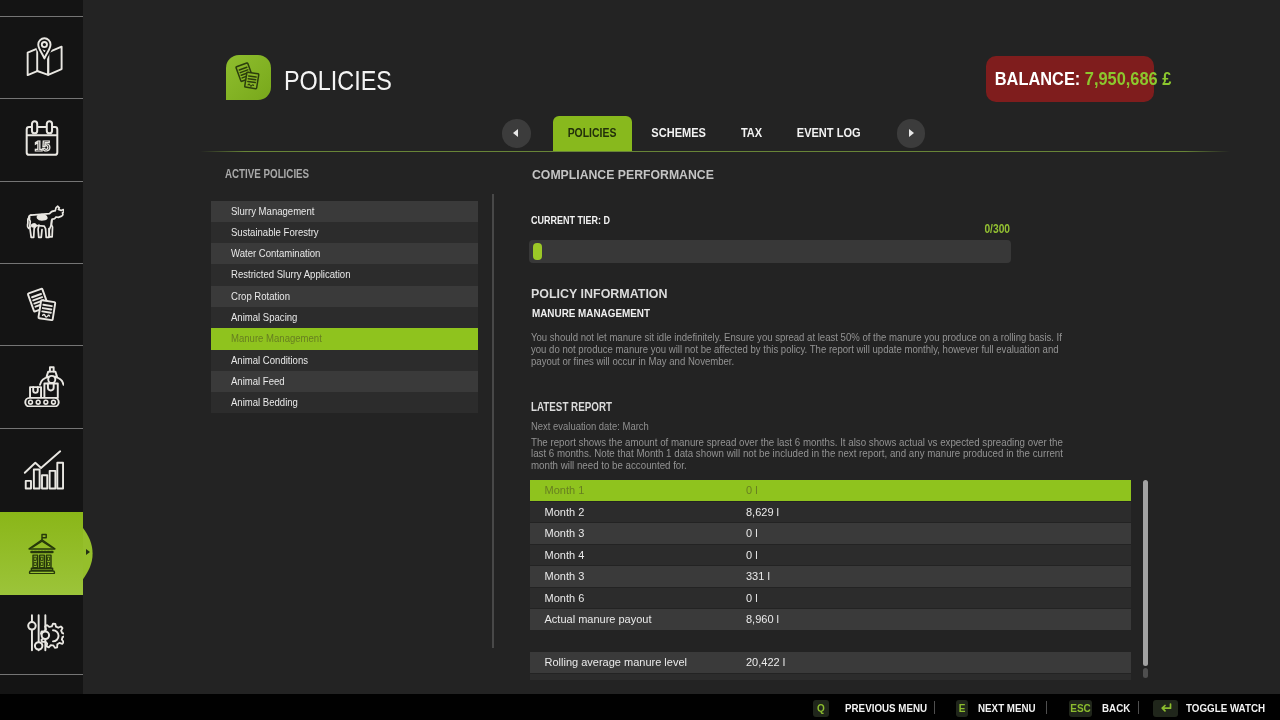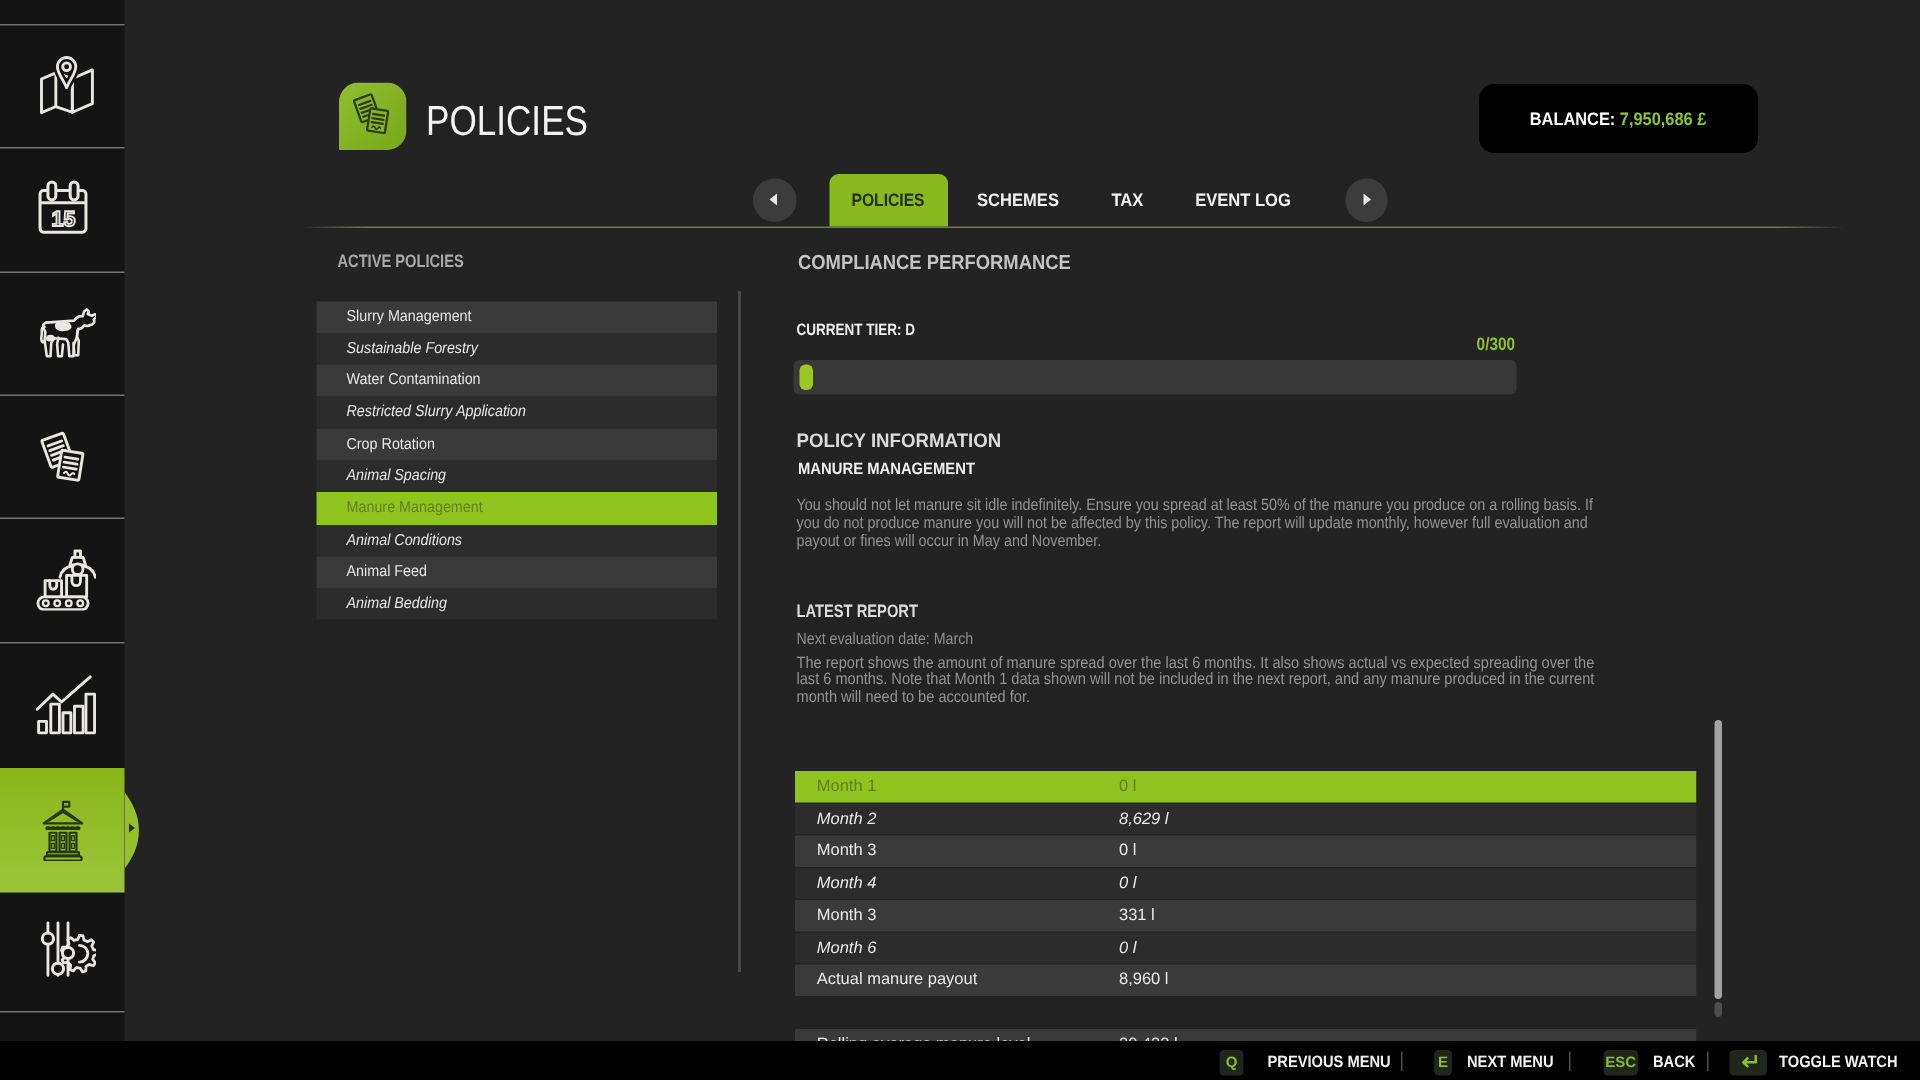--- a/index.html
+++ b/index.html
@@ -16,22 +16,22 @@
 border-left:4.5px solid #243015;border-top:3.5px solid transparent;border-bottom:3.5px solid transparent;}
 #bottombar{position:absolute;left:0;top:694px;width:1280px;height:26px;background:#010101;}
 .key{position:absolute;top:700px;height:17px;background:#20261b;border-radius:3px;
 color:#8bbc2e;font-size:10px;font-weight:700;text-align:center;line-height:17px;}
 .blabel{position:absolute;top:700px;height:17px;line-height:17px;color:#f2f2f2;
 font-size:11px;font-weight:700;white-space:nowrap;transform:scaleX(.89);transform-origin:0 50%;}
 .bsep{position:absolute;top:701px;width:1px;height:13px;background:#4f4f4f;}
 
 #titletext{position:absolute;left:284px;top:57.6px;height:45px;line-height:45px;
 font-size:28px;color:#f4f4f4;white-space:nowrap;transform:scaleX(.836);transform-origin:0 50%;}
-#balance{position:absolute;left:986px;top:56px;width:186px;height:46px;background:#000000;
-border-radius:10px;text-align:center;line-height:46px;font-size:12px;font-weight:700;color:#fff;white-space:nowrap;}
+#balance{position:absolute;left:986px;top:56px;width:168px;height:46px;background:#7f1d1d;
+border-radius:10px;text-align:center;line-height:46px;font-size:18px;font-weight:700;color:#fff;white-space:nowrap;}
 #balance .in{display:inline-block;transform:scaleX(.91);transform-origin:50% 50%;}
 #balance .grn{color:#8cc72e;}
 
 .circbtn{position:absolute;top:119.2px;width:28.6px;height:28.6px;border-radius:50%;background:#3c3c3c;}
 .tri-l{position:absolute;left:11px;top:10.2px;width:0;height:0;border-right:5.5px solid #e8e8e8;
 border-top:4.2px solid transparent;border-bottom:4.2px solid transparent;}
 .tri-r{position:absolute;left:12px;top:10.2px;width:0;height:0;border-left:5.5px solid #e8e8e8;
 border-top:4.2px solid transparent;border-bottom:4.2px solid transparent;}
 #tabactive{position:absolute;left:553px;top:116px;width:79px;height:35px;background:#88b91d;
 border-radius:6px 6px 0 0;text-align:center;line-height:35px;font-size:12px;font-weight:700;color:#22300a;}
@@ -41,21 +41,21 @@
 .tab .in{display:inline-block;transform:scaleX(.92);transform-origin:50% 50%;white-space:nowrap;}
 #greenline{position:absolute;left:200px;top:150.8px;width:1030px;height:1.4px;
 background:linear-gradient(90deg,rgba(104,133,55,0),#688537 45px,#688537 985px,rgba(104,133,55,0));}
 
 #appol{position:absolute;left:224.6px;top:167px;height:14px;line-height:14px;font-size:12px;
 font-weight:700;color:#a9a9a9;white-space:nowrap;transform:scaleX(.814);transform-origin:0 50%;}
 .lrow{position:absolute;left:211px;width:266.5px;height:21.3px;line-height:21.3px;
 padding-left:20px;font-size:10.5px;color:#e8e8e8;white-space:nowrap;}
 .lrow .in{display:inline-block;transform:scaleX(.91);transform-origin:0 50%;}
 .rl{background:#3a3a3a;}
-.rd{background:#2c2c2c;font-style:italic;}
+.rd{background:#2c2c2c;}
 .rg{background:#8fc31e;color:#677f21;}
 #lscroll{position:absolute;left:492.3px;top:194px;width:2px;height:454px;background:#484848;}
 
 #comph{position:absolute;left:531.5px;top:167.9px;height:14px;line-height:14px;font-size:13.5px;
 font-weight:700;color:#c4c4c4;white-space:nowrap;transform:scaleX(.908);transform-origin:0 50%;}
 #curtier{position:absolute;left:531px;top:214px;height:12px;line-height:12px;font-size:11px;
 font-weight:700;color:#f2f2f2;white-space:nowrap;transform:scaleX(.818);transform-origin:0 50%;}
 #score{position:absolute;left:910px;top:223px;width:100px;height:12px;line-height:12px;font-size:12px;
 font-weight:700;color:#93c032;text-align:right;white-space:nowrap;}
 #score .in{display:inline-block;transform:scaleX(.853);transform-origin:100% 50%;}
@@ -66,21 +66,21 @@
 #manman{position:absolute;left:531.5px;top:307px;height:12px;line-height:12px;font-size:11px;
 font-weight:700;color:#f0f0f0;white-space:nowrap;transform:scaleX(.898);transform-origin:0 50%;}
 .para{position:absolute;left:531px;width:660px;font-size:11px;color:#939393;
 transform:scaleX(.87);transform-origin:0 0;white-space:nowrap;}
 #para1{top:332.2px;line-height:11.7px;}
 #latrep{position:absolute;left:531px;top:400.8px;height:12px;line-height:12px;font-size:12px;
 font-weight:700;color:#dcdcdc;white-space:nowrap;transform:scaleX(.817);transform-origin:0 50%;}
 #nexteval{position:absolute;left:531px;top:420px;height:12px;line-height:12px;font-size:11px;
 color:#8f8f8f;white-space:nowrap;transform:scaleX(.86);transform-origin:0 50%;}
 #para2{top:436.7px;line-height:11.6px;transform:scaleX(.884);}
-#tablewrap{position:absolute;left:530px;top:480px;width:600.5px;height:199.5px;overflow:hidden;margin-top:34px;}
+#tablewrap{position:absolute;left:530px;top:480px;width:600.5px;height:199.5px;overflow:hidden;}
 .trow{position:absolute;left:0;width:600.5px;height:20.5px;line-height:20.5px;font-size:11px;color:#eaeaea;}
 .trow .lab{position:absolute;left:14.5px;top:0;height:20.5px;line-height:20.5px;white-space:nowrap;}
 .trow .val{position:absolute;left:216px;top:0;height:20.5px;line-height:20.5px;white-space:nowrap;}
 .tg{background:#8fc31e;color:#677f21;}
 #rscroll-thumb{position:absolute;left:1143px;top:480px;width:4.5px;height:186px;background:#a2a2a2;border-radius:2.5px;}
 #rscroll-tail{position:absolute;left:1143px;top:668px;width:4.5px;height:10px;background:#4f4f4f;border-radius:2.5px;}
 </style>
 </head>
 <body>
 <div id="sidebar"></div>

